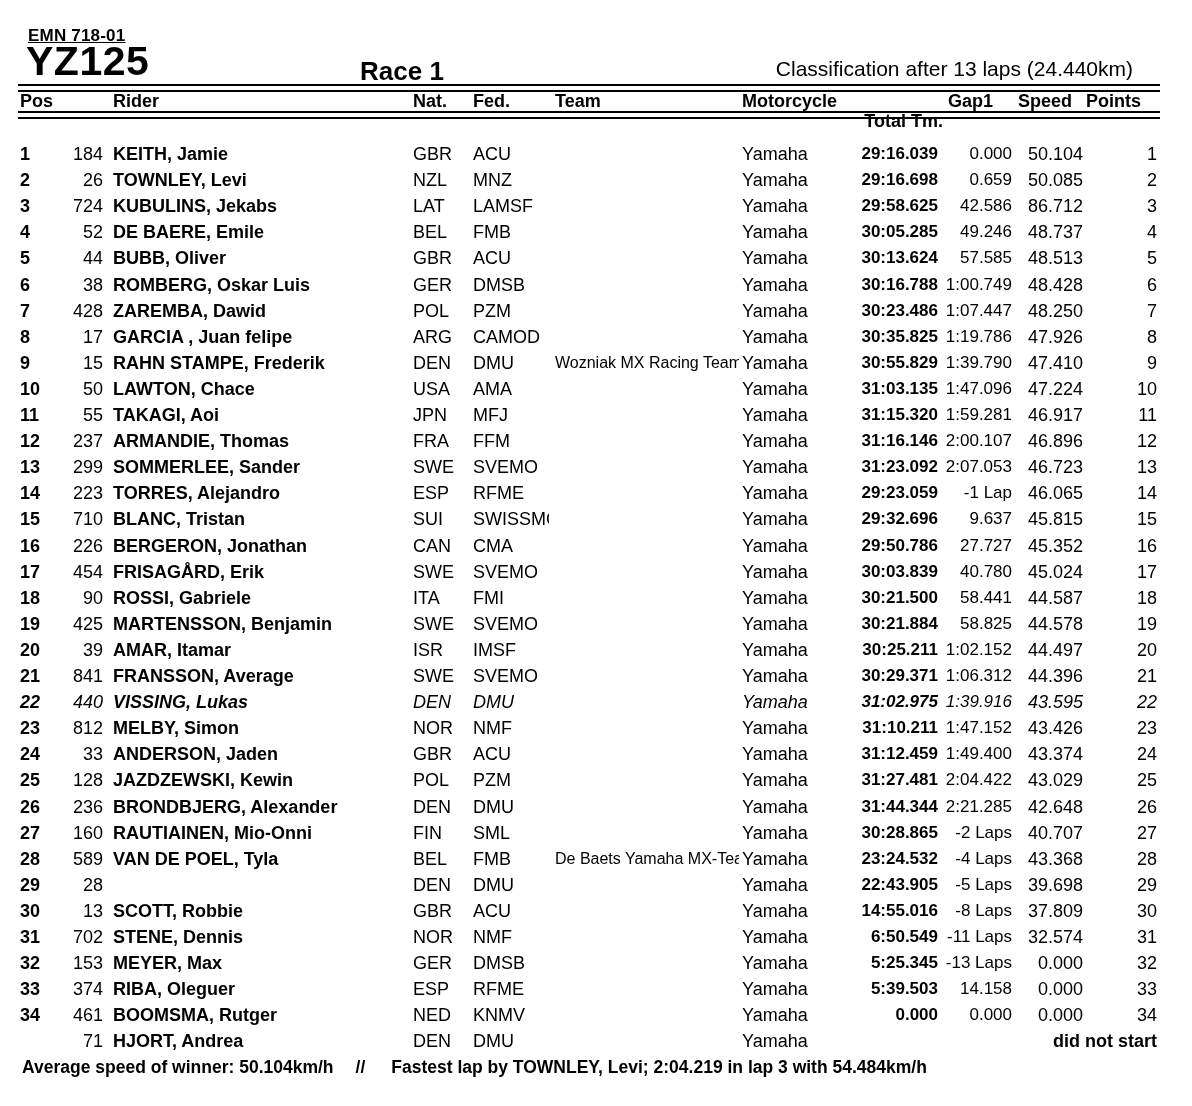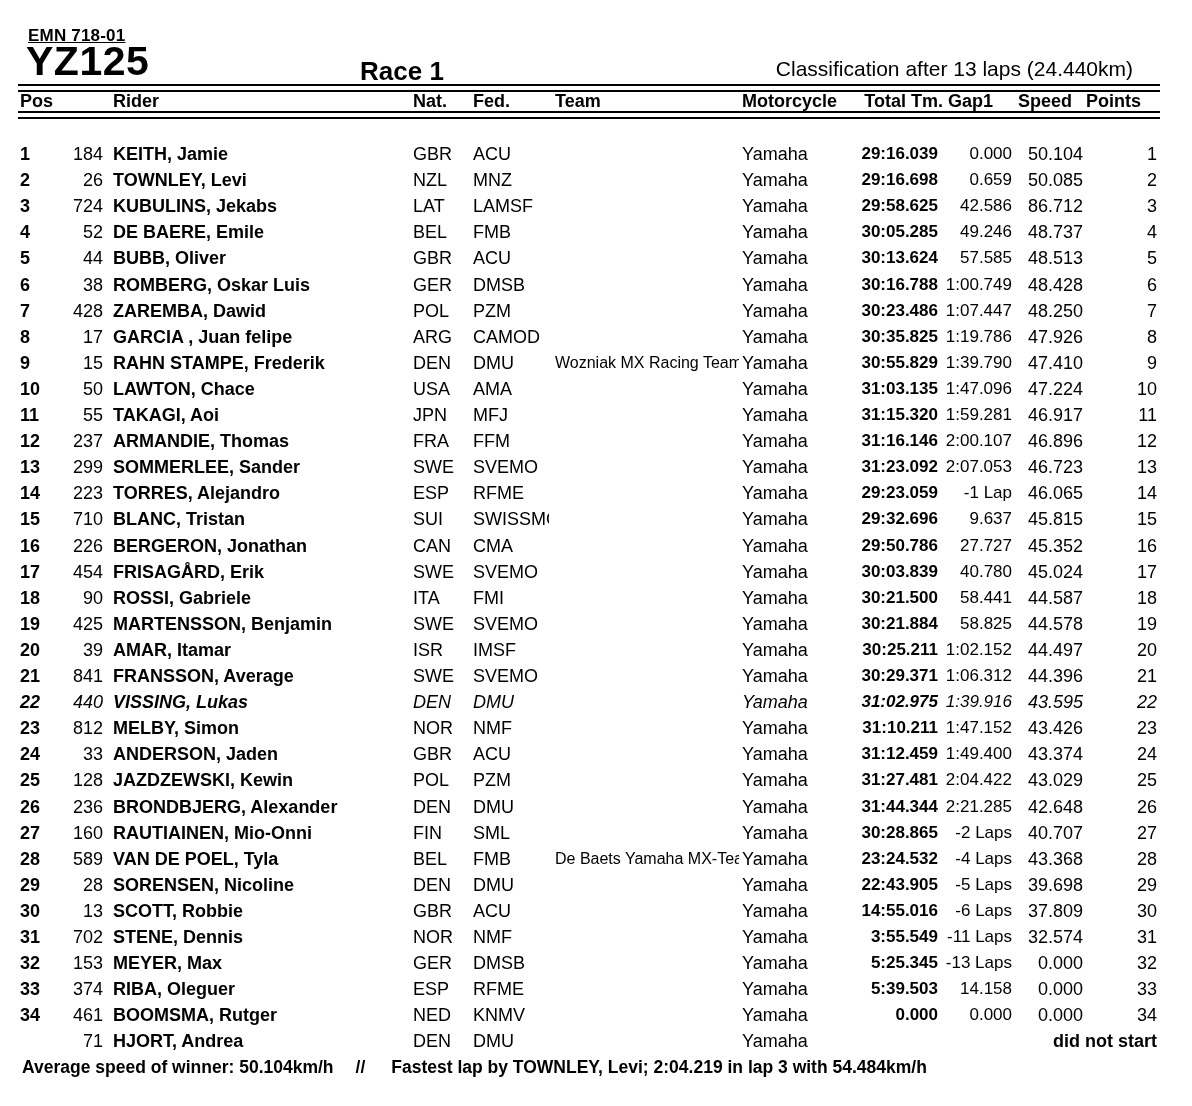--- a/index.html
+++ b/index.html
@@ -30,21 +30,21 @@
   .c-name  {left:113px; width:296px; font-weight:bold; overflow:hidden;}
   .c-nat   {left:413px; width:56px;}
   .c-fed   {left:473px; width:76px;  overflow:hidden;}
   .c-team  {left:555px; width:184px; overflow:hidden; font-size:16px;}
   .c-moto  {left:742px; width:105px;}
   .c-total {left:848px; width:90px;  text-align:right; font-weight:bold; font-size:17px;}
   .c-gap   {left:944px; width:68px;  text-align:right; font-size:17px;}
   .c-speed {left:1013px;width:70px;  text-align:right;}
   .c-points{left:1040px;width:117px; text-align:right;}
   
-  #col-header .h-total{left:848px;width:95px;text-align:right;font-size:18px;}
+  #col-header .h-total{left:848px;width:95px;text-align:right;font-size:18px;margin-top:20px;}
   #col-header .h-gap  {left:948px;width:60px;text-align:left;font-size:18px;}
   #col-header .h-speed{left:1018px;width:70px;text-align:left;font-size:18px;}
   #col-header .h-points{left:1086px;width:80px;text-align:left;font-size:18px;}
   
   .trow{position:absolute;left:0;width:1192px;height:26px;font-size:18px;line-height:22px;}
   .trow .cell{position:absolute;top:2px;white-space:nowrap;display:block;}
   
   #footer{left:22px;top:1057px;font-size:17.5px;font-weight:bold;white-space:nowrap;}
   #footer span{margin-right:0;}
   #footer .sep{margin:0 26px 0 22px;}
@@ -435,52 +435,51 @@
       <span class="cell c-team">De Baets Yamaha MX-Team</span>
       <span class="cell c-moto">Yamaha</span>
       <span class="cell c-total">23:24.532</span>
       <span class="cell c-gap">-4 Laps</span>
       <span class="cell c-speed">43.368</span>
       <span class="cell c-points">28</span>
     </div>
     <div class="trow" style="top: 871.8px;">
       <span class="cell c-pos">29</span>
       <span class="cell c-num">28</span>
-      <span class="cell c-name">SORENSEN, Nicoline</span>
       <span class="cell c-nat">DEN</span>
       <span class="cell c-fed">DMU</span>
       <span class="cell c-team"></span>
       <span class="cell c-moto">Yamaha</span>
       <span class="cell c-total">22:43.905</span>
       <span class="cell c-gap">-5 Laps</span>
       <span class="cell c-speed">39.698</span>
       <span class="cell c-points">29</span>
     </div>
     <div class="trow" style="top: 897.9px;">
       <span class="cell c-pos">30</span>
       <span class="cell c-num">13</span>
       <span class="cell c-name">SCOTT, Robbie</span>
       <span class="cell c-nat">GBR</span>
       <span class="cell c-fed">ACU</span>
       <span class="cell c-team"></span>
       <span class="cell c-moto">Yamaha</span>
       <span class="cell c-total">14:55.016</span>
-      <span class="cell c-gap">-6 Laps</span>
+      <span class="cell c-gap">-8 Laps</span>
       <span class="cell c-speed">37.809</span>
       <span class="cell c-points">30</span>
     </div>
     <div class="trow" style="top: 924px;">
       <span class="cell c-pos">31</span>
       <span class="cell c-num">702</span>
       <span class="cell c-name">STENE, Dennis</span>
       <span class="cell c-nat">NOR</span>
       <span class="cell c-fed">NMF</span>
       <span class="cell c-team"></span>
       <span class="cell c-moto">Yamaha</span>
-      <span class="cell c-total">3:55.549</span>
+      <span class="cell c-total">6:50.549</span>
       <span class="cell c-gap">-11 Laps</span>
       <span class="cell c-speed">32.574</span>
       <span class="cell c-points">31</span>
     </div>
     <div class="trow" style="top: 950.1px;">
       <span class="cell c-pos">32</span>
       <span class="cell c-num">153</span>
       <span class="cell c-name">MEYER, Max</span>
       <span class="cell c-nat">GER</span>
       <span class="cell c-fed">DMSB</span>

